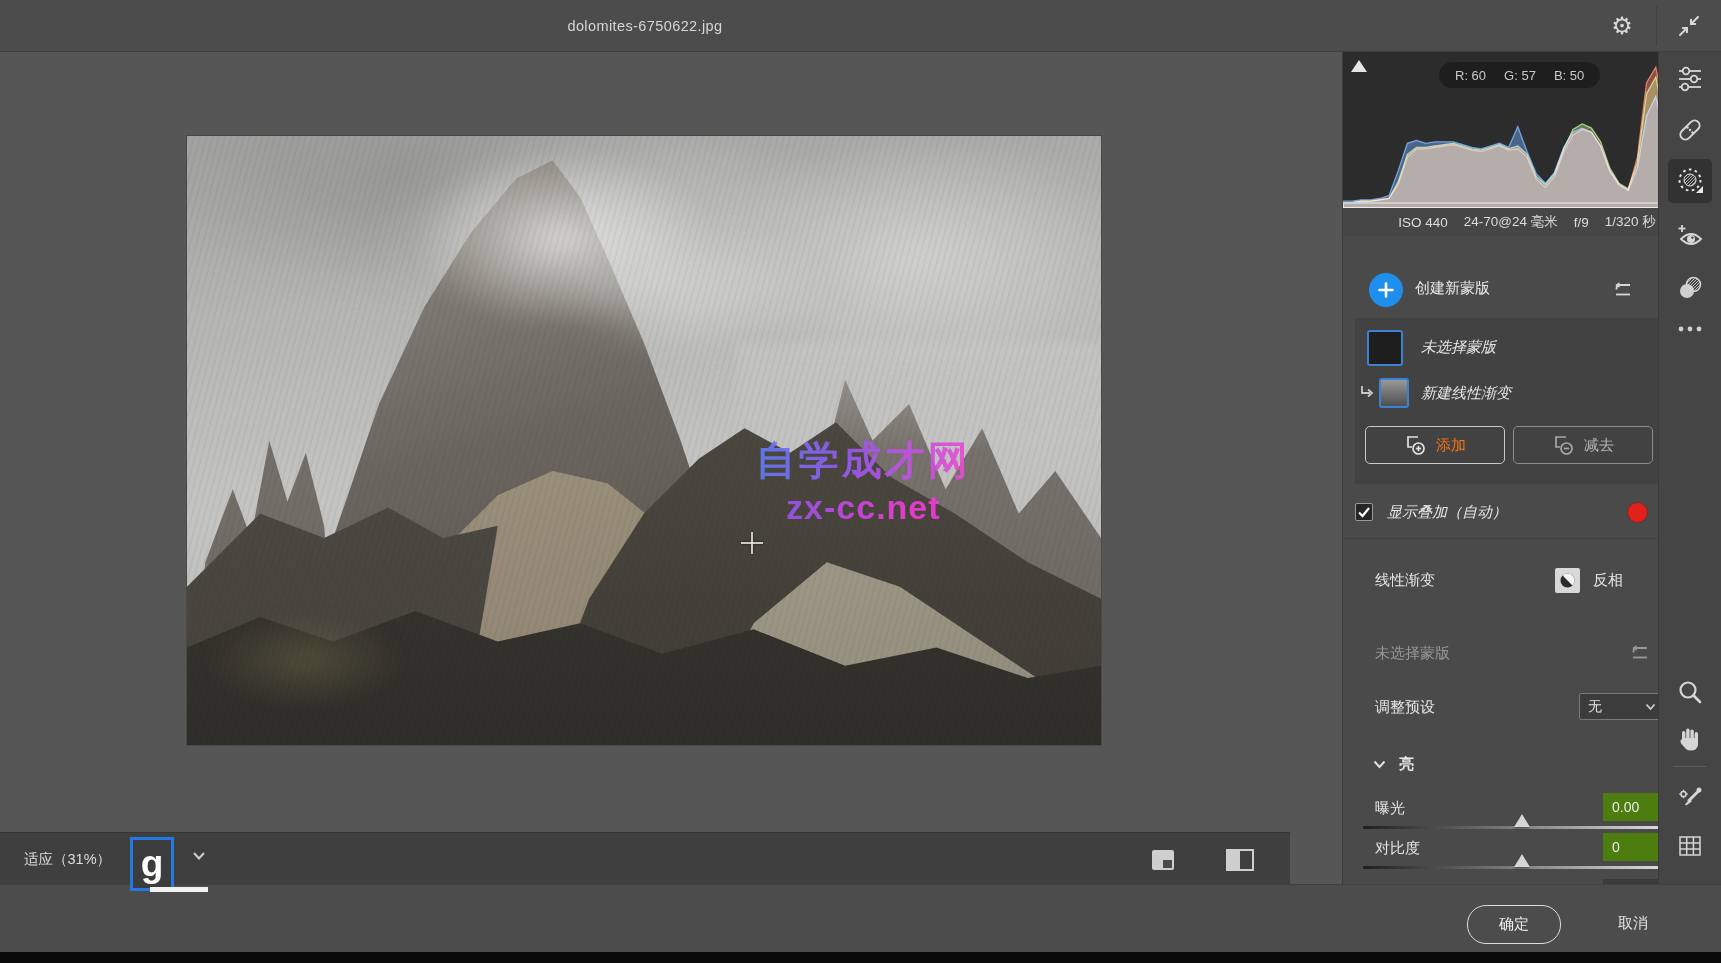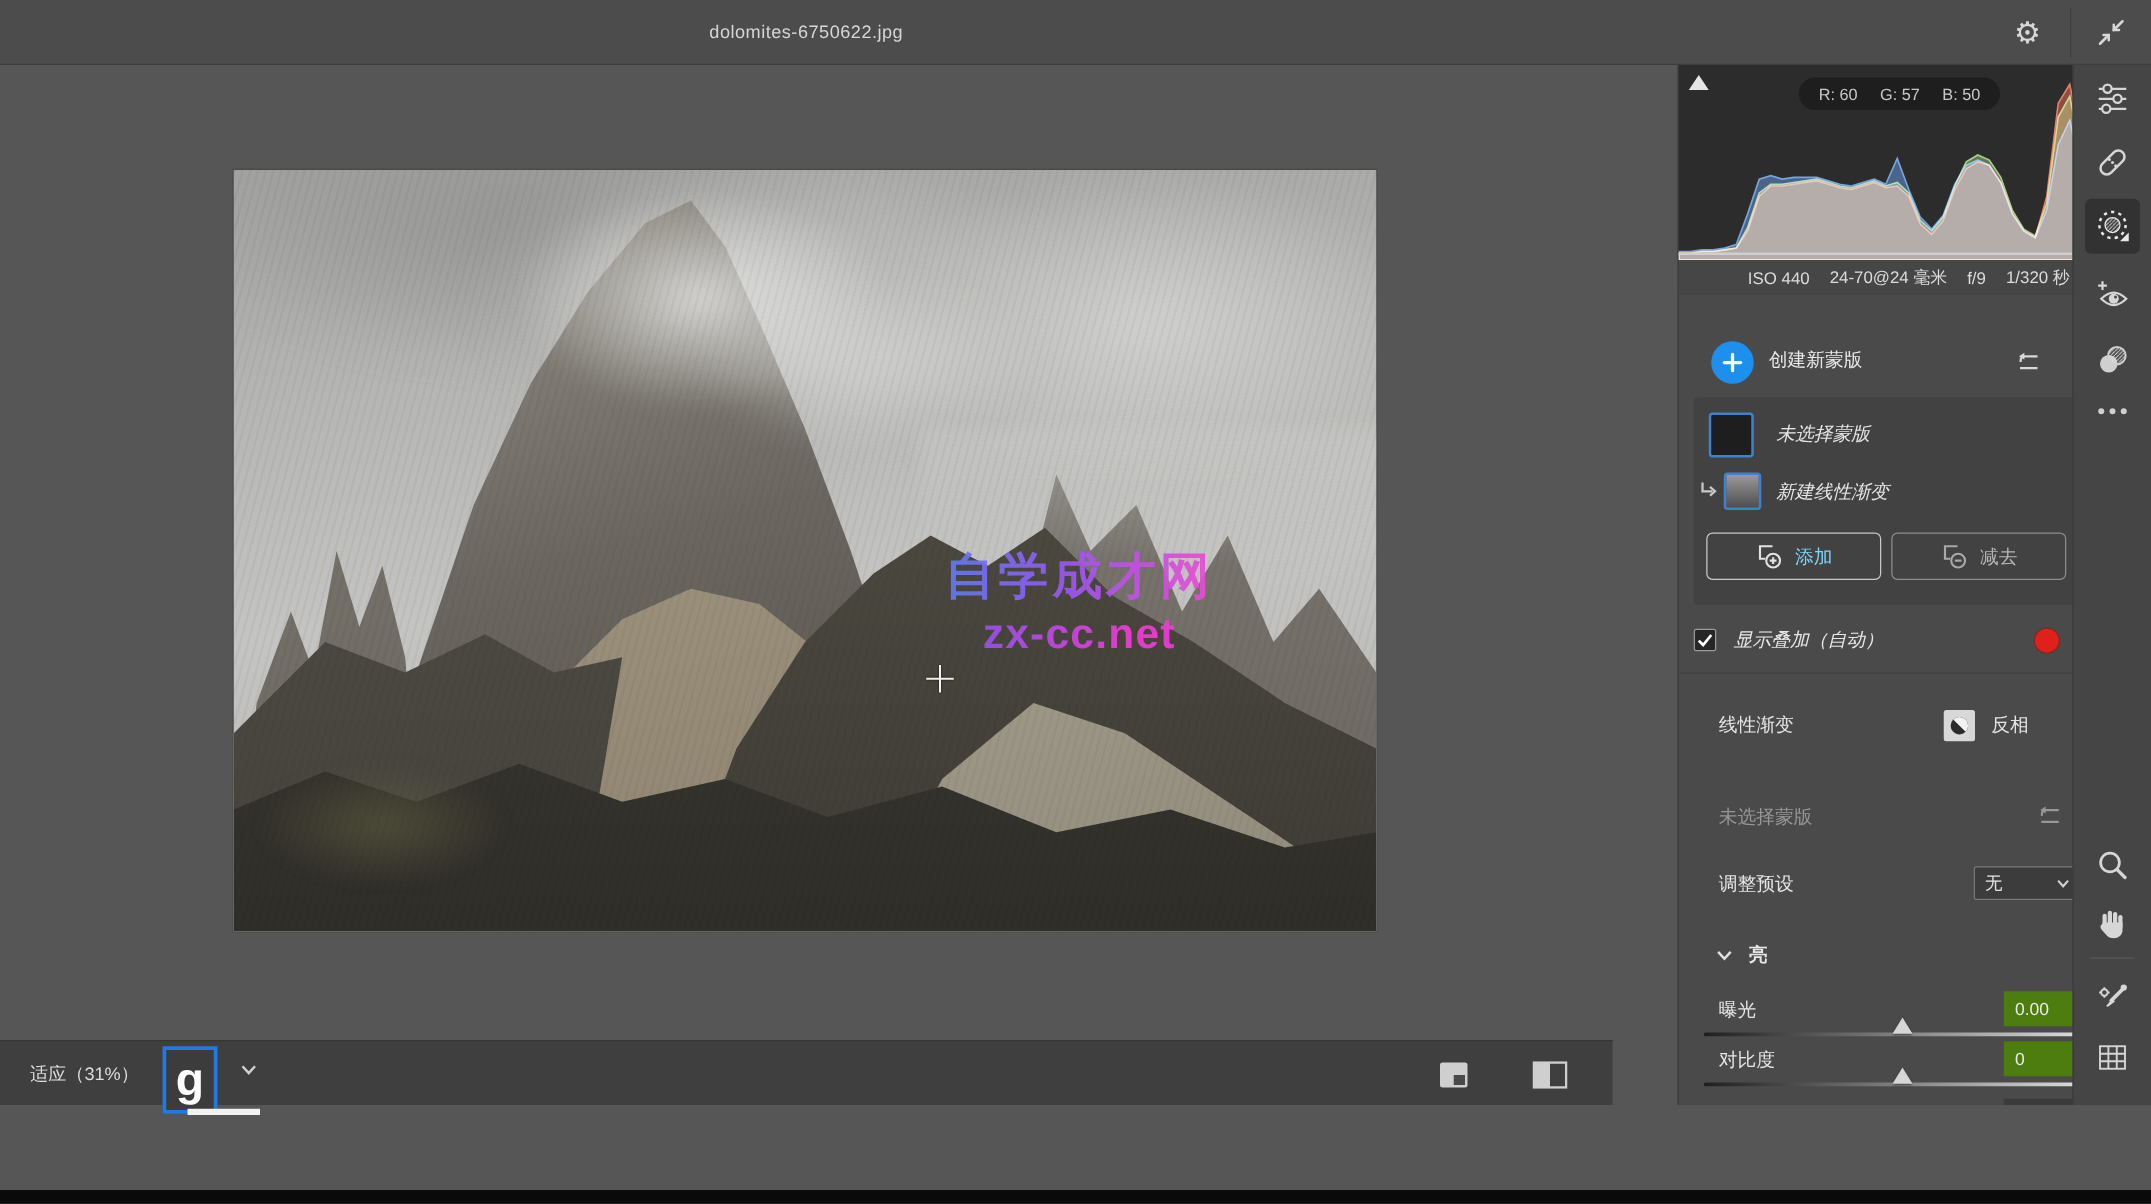--- a/index.html
+++ b/index.html
@@ -39,21 +39,21 @@
   .dim{color:#969696;}
 
   .create-row-label{position:absolute;left:72px;top:227px;color:#e9e9e9;font-size:15px;}
   .plus-circle{position:absolute;left:26px;top:221px;width:34px;height:34px;border-radius:50%;background:#1f8fee;display:flex;align-items:center;justify-content:center;cursor:pointer;}
   .icon-btn{display:flex;align-items:center;justify-content:center;cursor:pointer;}
 
   .inset{position:absolute;left:12px;top:266px;width:306px;height:166px;background:#424242;border-radius:3px;}
   .thumb1{position:absolute;left:12px;top:12px;width:36px;height:36px;background:#1e1e1e;border:2px solid #3d82d2;border-radius:3px;box-sizing:border-box;cursor:pointer;}
   .thumb2{position:absolute;left:24px;top:60px;width:30px;height:30px;background:linear-gradient(180deg,#999 0%,#777 45%,#4f4f4f 100%);border:2px solid #3d82d2;border-radius:3px;box-sizing:border-box;cursor:pointer;}
   .maskbtn{position:absolute;top:108px;width:140px;height:38px;border-radius:5px;display:flex;align-items:center;justify-content:center;gap:10px;box-sizing:border-box;cursor:pointer;background:transparent;}
-  .maskbtn.add{left:10px;border:1.5px solid #c9c9c9;color:#7dd3fc;font-size:15px;}
+  .maskbtn.add{left:10px;border:1.5px solid #c9c9c9;color:#f97316;font-size:15px;}
   .maskbtn.sub{left:158px;border:1.5px solid #8d8d8d;color:#b5b5b5;font-size:15px;}
 
   .checkbox{position:absolute;left:12px;top:451px;width:18px;height:18px;background:#262626;border:1px solid #9a9a9a;border-radius:2px;box-sizing:border-box;cursor:pointer;}
   .red-dot{position:absolute;left:284px;top:450px;width:21px;height:21px;border-radius:50%;background:#e0201c;border:1px solid #7c2a20;box-sizing:border-box;cursor:pointer;}
   .dots{color:#dedede;font-size:17px;letter-spacing:2px;cursor:pointer;}
   .panel-divider{position:absolute;left:0;top:486px;width:368px;height:1px;background:#414141;}
 
   .invert-chip{position:absolute;left:212px;top:516px;width:25px;height:25px;background:#d8d8d8;border-radius:2px;display:flex;align-items:center;justify-content:center;cursor:pointer;}
   .dropdown{position:absolute;left:236px;top:641px;width:84px;height:27px;background:#3c3c3c;border:1px solid #787878;border-radius:2px;box-sizing:border-box;display:flex;align-items:center;color:#e3e3e3;font-size:14px;padding:0 6px 0 8px;justify-content:space-between;cursor:pointer;}
 
@@ -465,15 +465,19 @@
               <line x1="9.7" y1="3" x2="9.7" y2="21"></line>
               <line x1="16.4" y1="3" x2="16.4" y2="21"></line>
               <line x1="3" y1="9" x2="23" y2="9"></line>
               <line x1="3" y1="15" x2="23" y2="15"></line>
             </g>
           </svg>
       </span>
     </div>
   </div>
 
+  <div class="footer">
+    <div class="ok-btn">确定</div>
+    <div class="cancel-btn">取消</div>
+  </div>
   <div class="blackstrip"></div>
 
 </div>
 
 </body></html>

